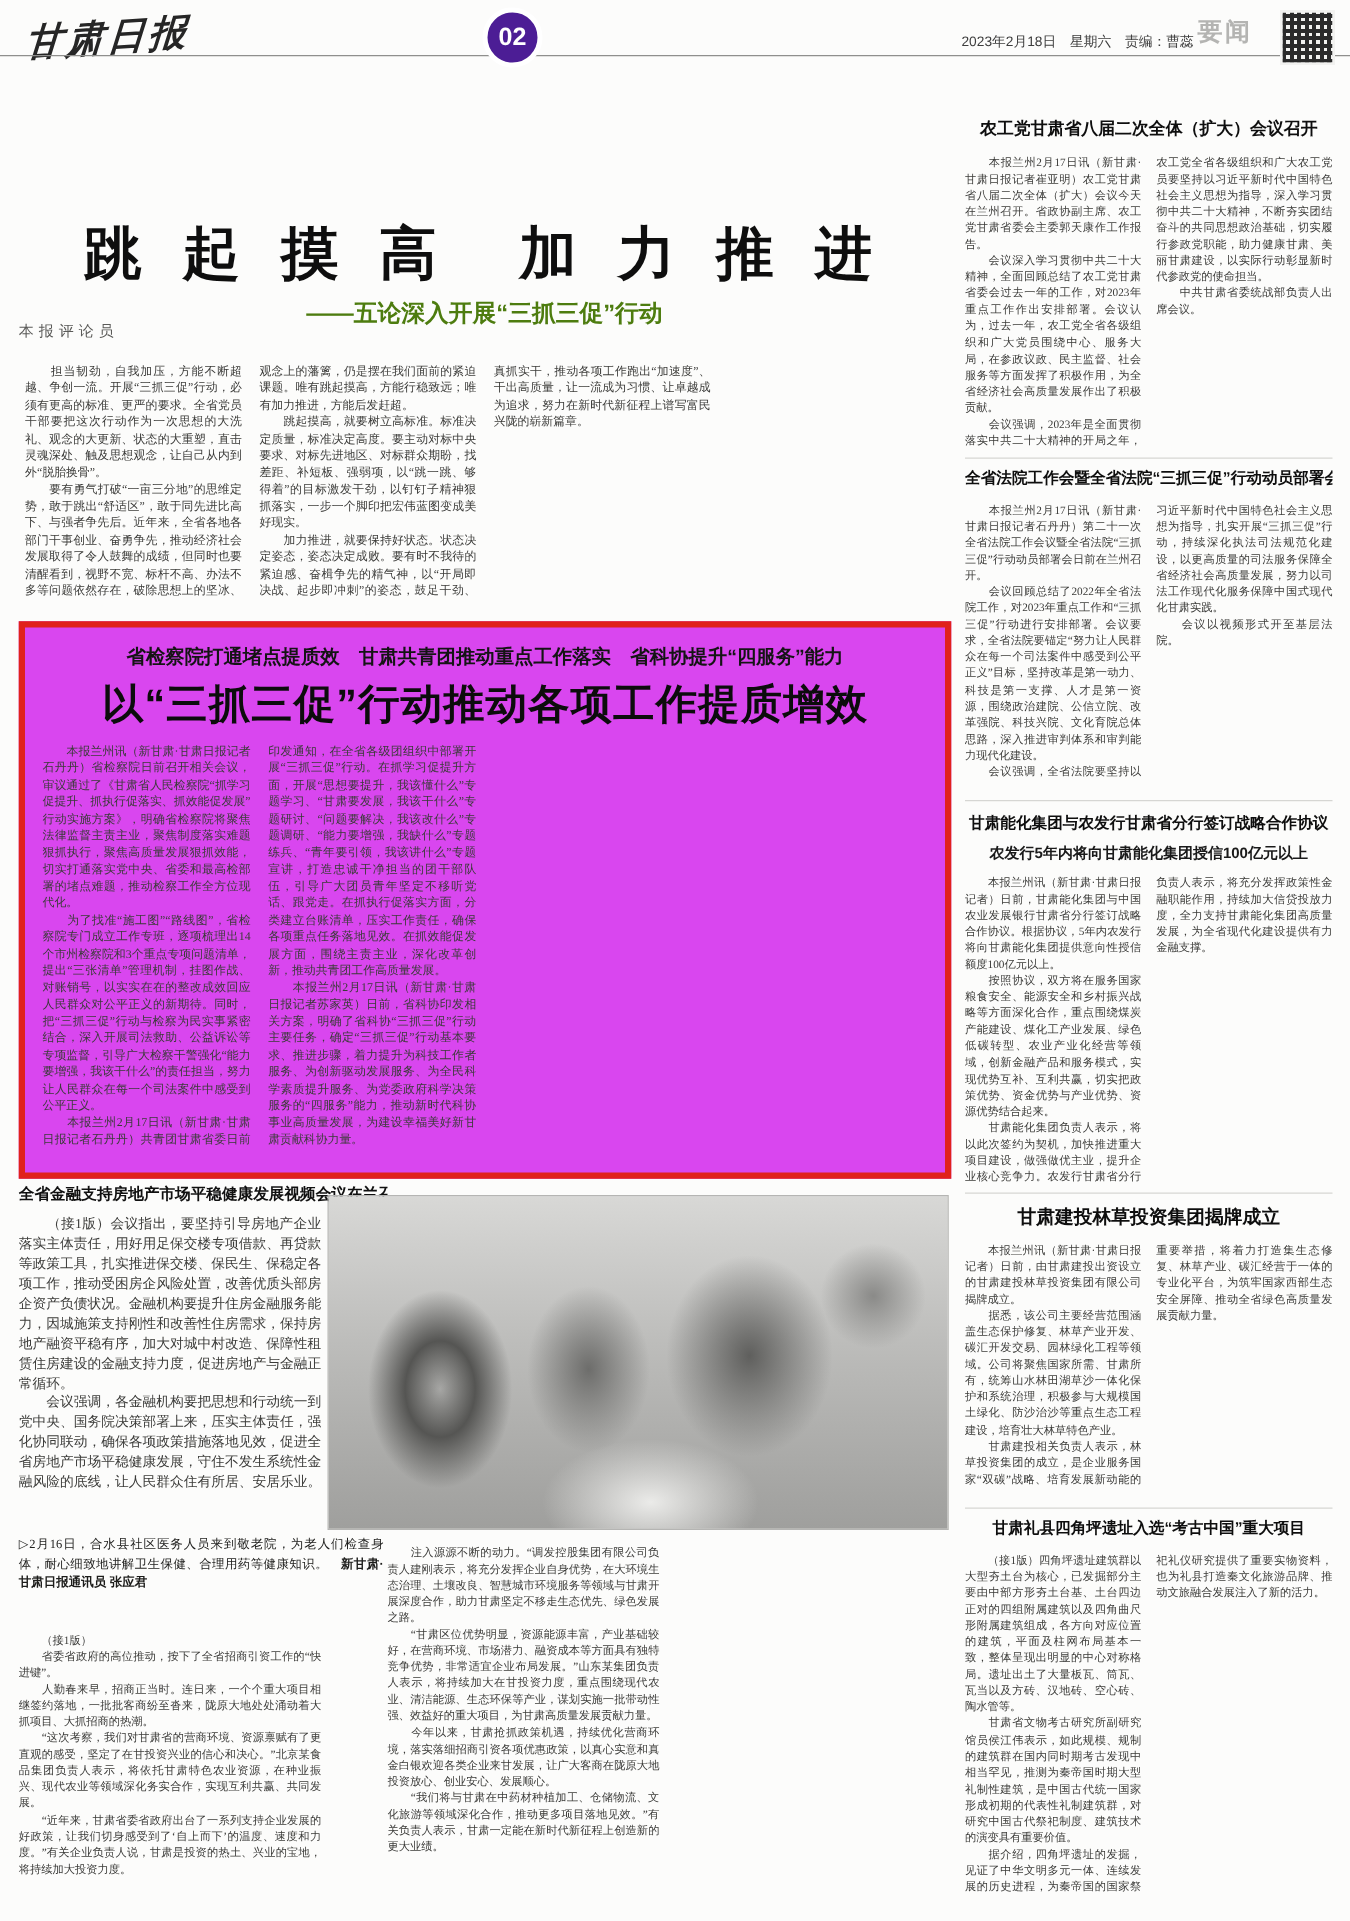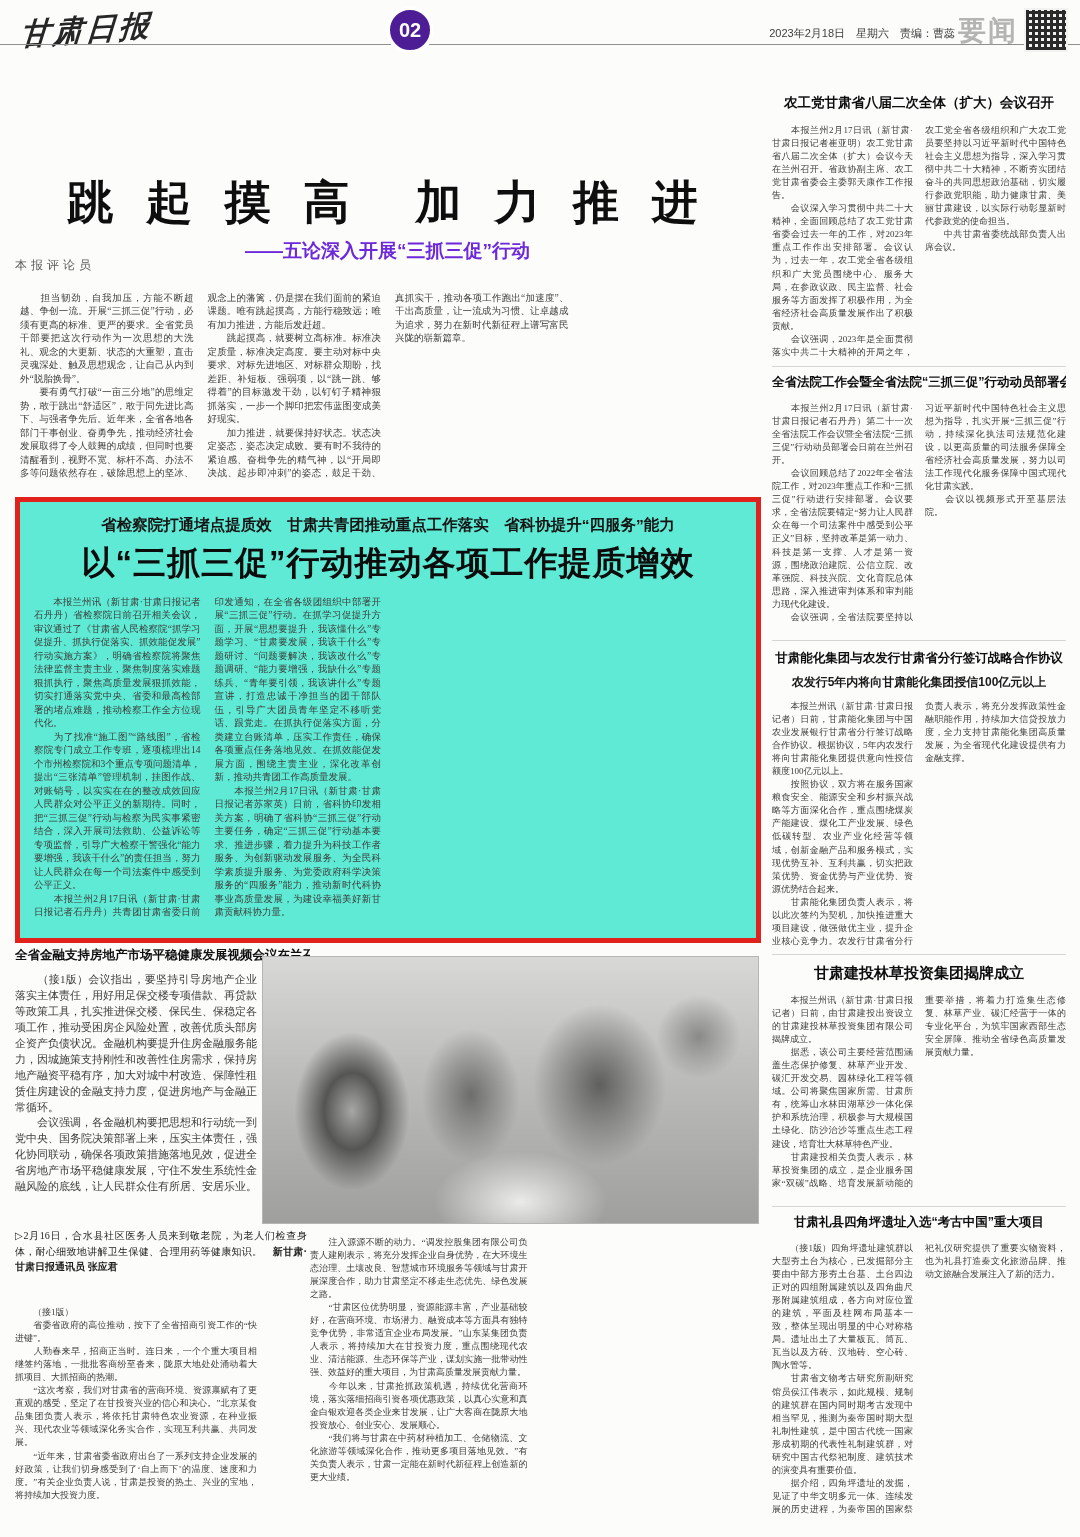--- a/index.html
+++ b/index.html
@@ -21,21 +21,21 @@
     position:absolute; left:386px; top:6px; width:48px; height:48px; border-radius:50%;
     background:#4c1d95; border:4px solid #fff; color:#fff; font-weight:bold; font-size:20px;
     display:flex; align-items:center; justify-content:center; z-index:3;
     font-family:"Liberation Sans",sans-serif;
   }
   .header-date {
     position:absolute; left:700px; top:26px; width:255px; text-align:right;
     font-size:11px; color:#3d3d3d; font-family:"Liberation Sans",sans-serif;
   }
   .header-section {
-    position:absolute; left:958px; top:12px; font-size:28px; font-weight:900;
+    position:absolute; left:958px; top:12px; font-size:20px; font-weight:900;
     color:#b4b4b2; letter-spacing:2px; font-family:"Liberation Sans",sans-serif;
   }
   .qr {
     position:absolute; left:1026px; top:10px; width:40px; height:40px; background:
       repeating-linear-gradient(0deg,#2a2a2a 0 3px,transparent 3px 6px),
       repeating-linear-gradient(90deg,#2a2a2a 0 3px,#f2f2f0 3px 6px);
     outline:2px solid #f2f2f0; z-index:3;
   }
   
   .banner {
@@ -60,36 +60,36 @@
   }
   .banner-tree { position:absolute; right:64px; bottom:6px; width:20px; height:20px; border-radius:50%; background:#aaaaa8; }
   
   .ed-title {
     position:absolute; left:15px; top:172px; width:745px; text-align:center;
     font-size:46px; font-weight:900; letter-spacing:10px; color:#0e0e0e;
     font-family:"Liberation Sans",sans-serif; white-space:nowrap;
   }
   .ed-sub {
     position:absolute; left:15px; top:238px; width:745px; text-align:center;
-    font-size:19px; font-weight:700; color:#6d28d9; font-family:"Liberation Sans",sans-serif;
+    font-size:19px; font-weight:700; color:#4d7c0f; font-family:"Liberation Sans",sans-serif;
   }
   .ed-byline { position:absolute; left:15px; top:257px; width:745px; text-align:left;
     font-size:12px; color:#5a5a58; letter-spacing:4px; }
   .body-text {
     white-space:pre-wrap; text-align:justify; overflow:hidden; color:#3b3b39;
     column-fill:auto;
   }
   .ed-body {
     position:absolute; left:20px; top:292px; width:736px; height:200px;
     column-count:4; column-gap:14px; font-size:9.5px; line-height:1.42;
   }
   
   .red-box {
     position:absolute; left:15px; top:497px; width:746px; height:446px;
-    border:5px solid var(--red,#e0211c); background:#5eead4; z-index:2;
+    border:5px solid var(--red,#e0211c); background:#d946ef; z-index:2;
   }
   .box-kicker { margin-top:13px; text-align:center; font-size:15.5px; font-weight:700;
     color:#141414; font-family:"Liberation Sans",sans-serif; }
   .box-title { margin-top:5px; text-align:center; font-size:33px; font-weight:900;
     color:#0c0c0c; letter-spacing:1px; font-family:"Liberation Sans",sans-serif; white-space:nowrap; }
   .box-body {
     margin:10px 14px 0 14px; height:330px; column-count:4; column-gap:14px;
     font-size:9.5px; line-height:1.42;
   }
   

